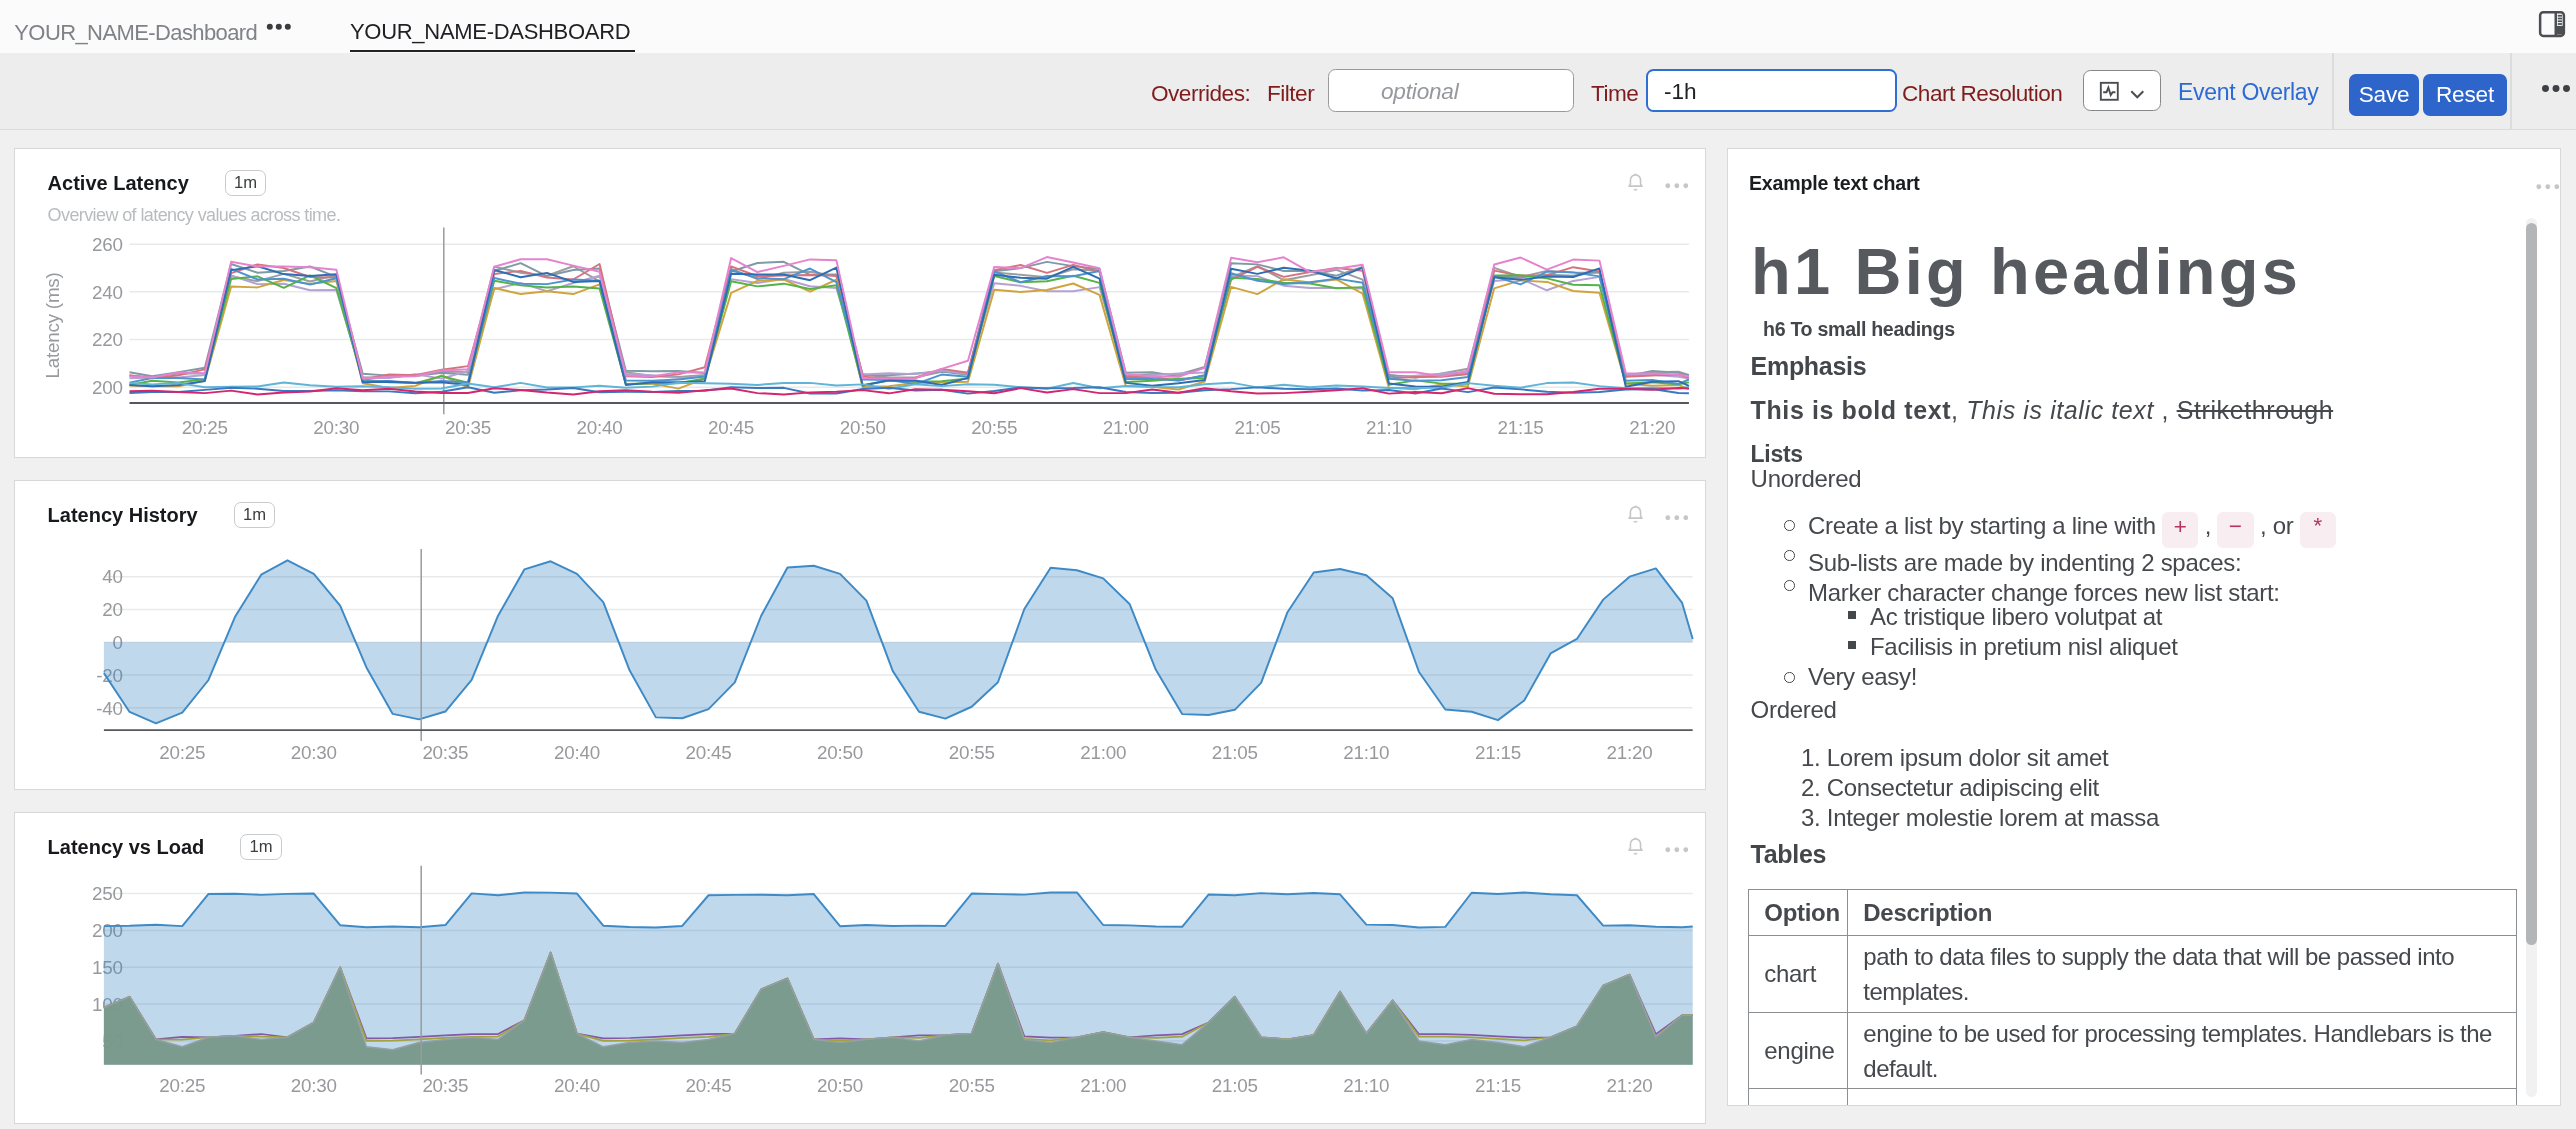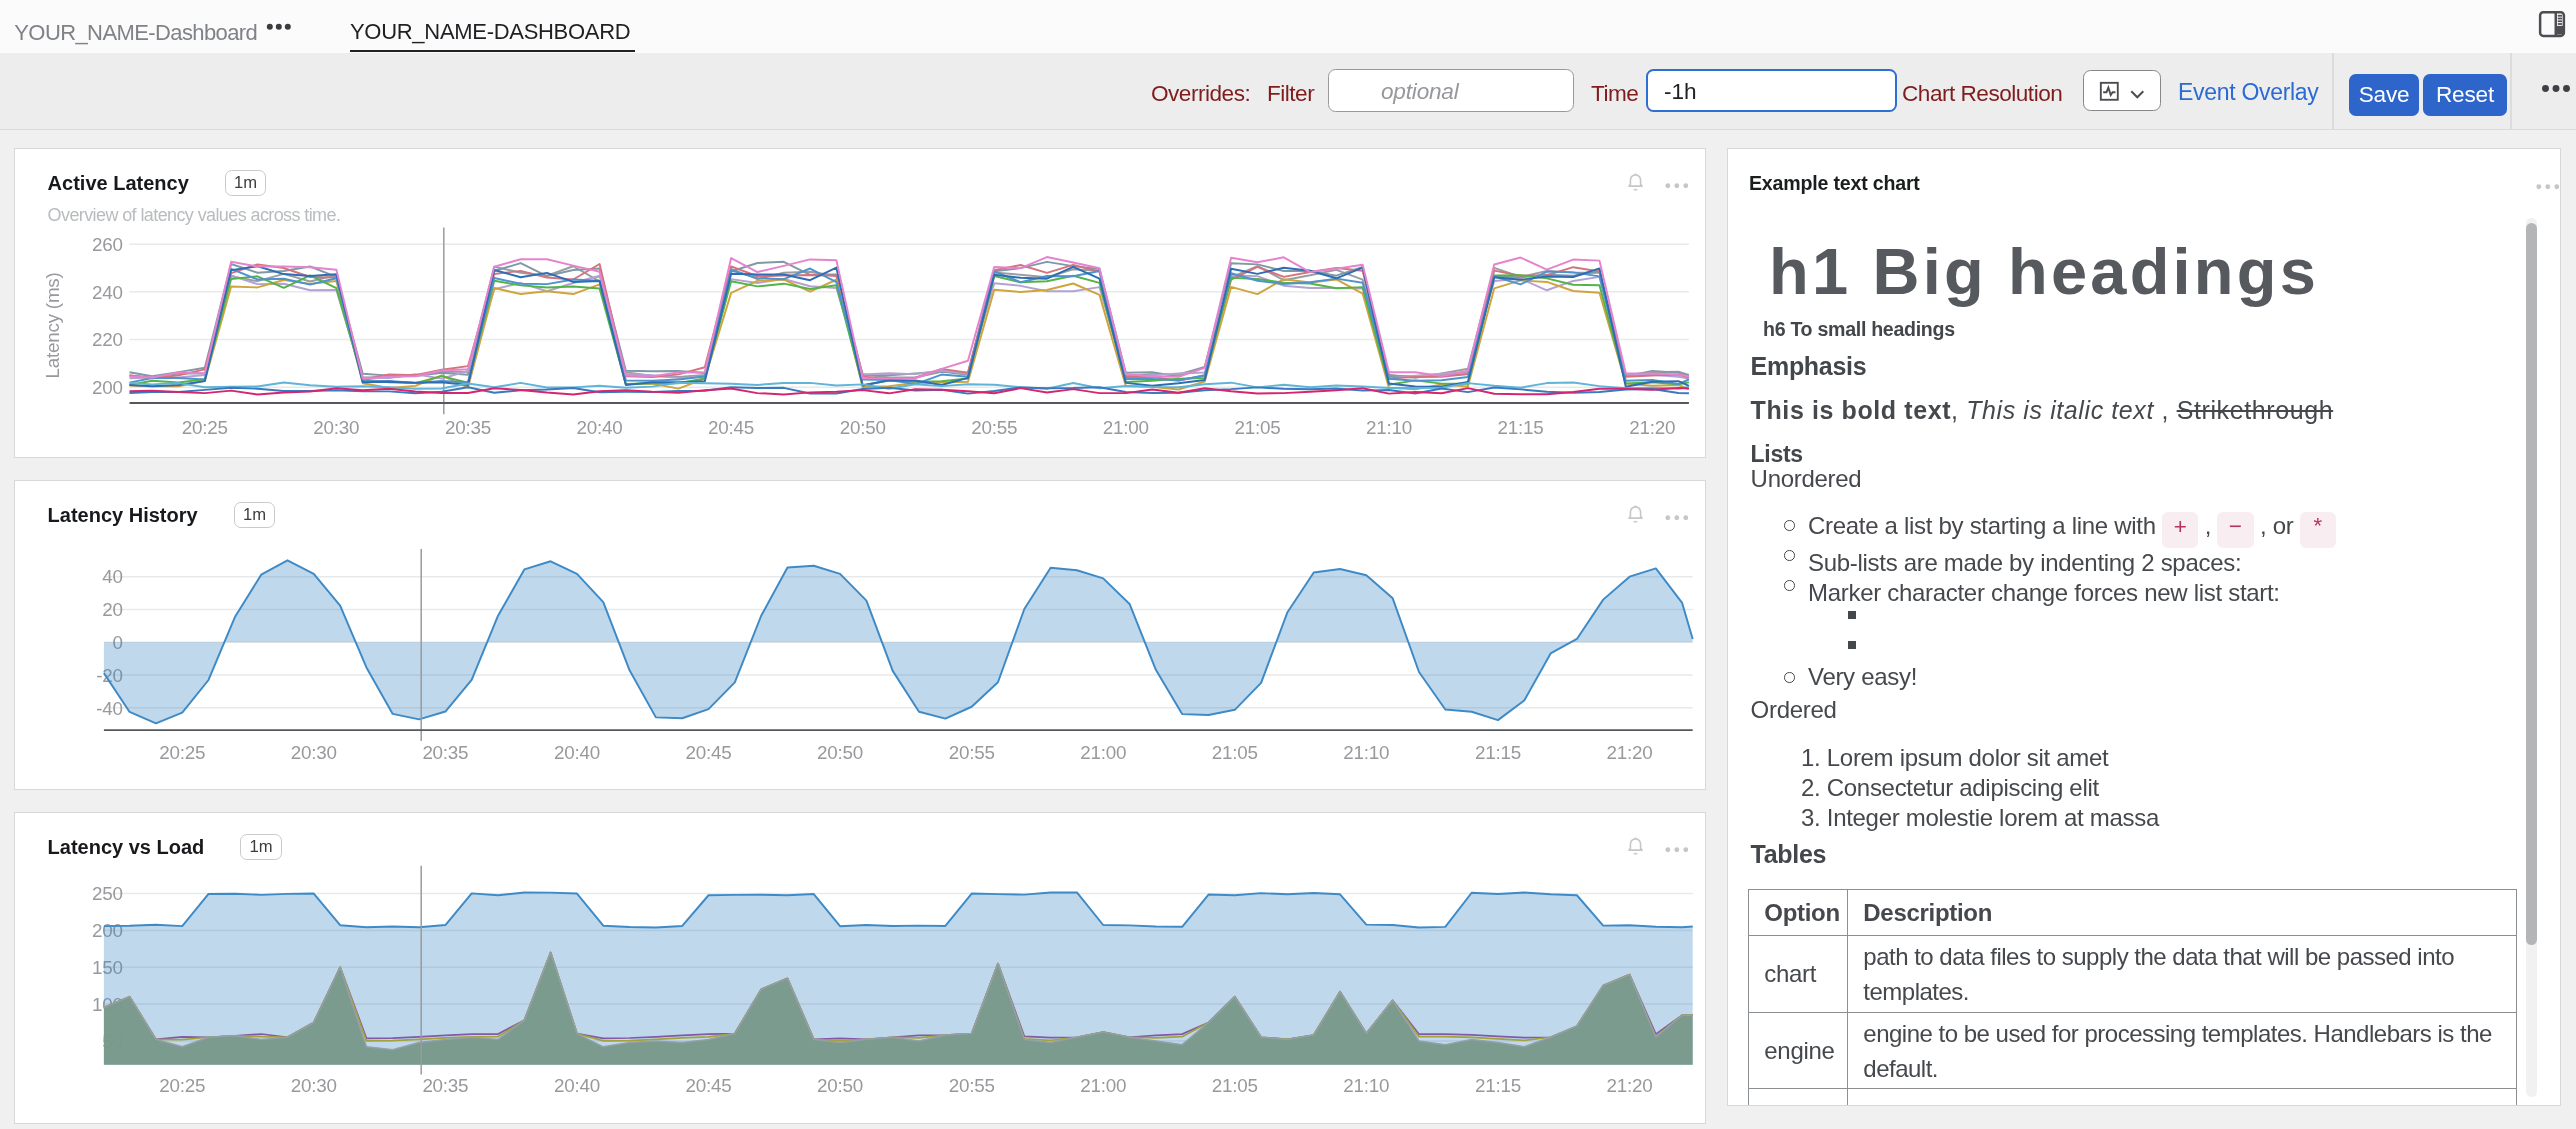--- a/index.html
+++ b/index.html
@@ -241,33 +241,34 @@
 <div class="panel" style="left:1727px;top:148px;width:834px;height:958px;overflow:hidden;">
   <span class="abs" style="left:21px;top:22.6px;font-size:19.6px;font-weight:700;color:#1b1d1f;letter-spacing:-0.2px;">Example text chart</span>
   <div class="abs" style="left:807px;top:30px;"><svg width="25.6" height="7.5" viewBox="0 0 34 10">
         <g fill="#c5c6c8">
 <circle cx="5" cy="5" r="3.2"></circle>
           <circle cx="17" cy="5" r="3.2"></circle>
           <circle cx="29" cy="5" r="3.2"></circle>
         </g>
       </svg></div>
 
-  <div class="mdbold" style="left:41px;top:85px;font-size:65px;color:#565a5e;letter-spacing:3.2px;">h1 Big headings</div>
+  <div class="mdbold" style="left:23px;top:85px;font-size:65px;color:#565a5e;letter-spacing:3.2px;">h1 Big headings</div>
   <div class="mdbold" style="left:35px;top:169px;font-size:19.6px;">h6 To small headings</div>
   <div class="mdbold" style="left:22.6px;top:203px;font-size:25px;">Emphasis</div>
   <div class="mdtext" style="left:22.6px;top:247px;font-size:25px;letter-spacing:0.6px;"><b>This is bold text</b>, <i>This is italic text</i> , <s>Strikethrough</s></div>
   <div class="mdbold" style="left:22.6px;top:292px;font-size:23px;">Lists</div>
   <div class="mdtext" style="left:22.6px;top:316px;">Unordered</div>
 
   <div class="circ" style="left:56px;top:371px;"></div>
   <div class="circ" style="left:56px;top:401px;"></div>
   <div class="circ" style="left:56px;top:431px;"></div>
   <div class="mdtext" style="left:80px;top:362px;line-height:30px;">Create a list by starting a line with <span class="codechip">+</span> , <span class="codechip">−</span> , or <span class="codechip">*</span><br>Sub-lists are made by indenting 2 spaces:<br>Marker character change forces new list start:</div>
   <div class="sq" style="left:120px;top:462px;"></div>
   <div class="sq" style="left:120px;top:492px;"></div>
+  <div class="mdtext" style="left:142px;top:453px;line-height:30px;">Ac tristique libero volutpat at<br>Facilisis in pretium nisl aliquet</div>
   <div class="circ" style="left:56px;top:523px;"></div>
   <div class="mdtext" style="left:80px;top:514px;">Very easy!</div>
 
   <div class="mdtext" style="left:22.6px;top:547px;">Ordered</div>
   <div class="mdtext" style="left:73px;top:594px;line-height:30px;">1. Lorem ipsum dolor sit amet<br>2. Consectetur adipiscing elit<br>3. Integer molestie lorem at massa</div>
 
   <div class="mdbold" style="left:22.6px;top:691px;font-size:25px;">Tables</div>
   <table class="md abs" style="left:20.3px;top:740px;width:769px;">
     <tbody>
         <tr style="height:46px;">

